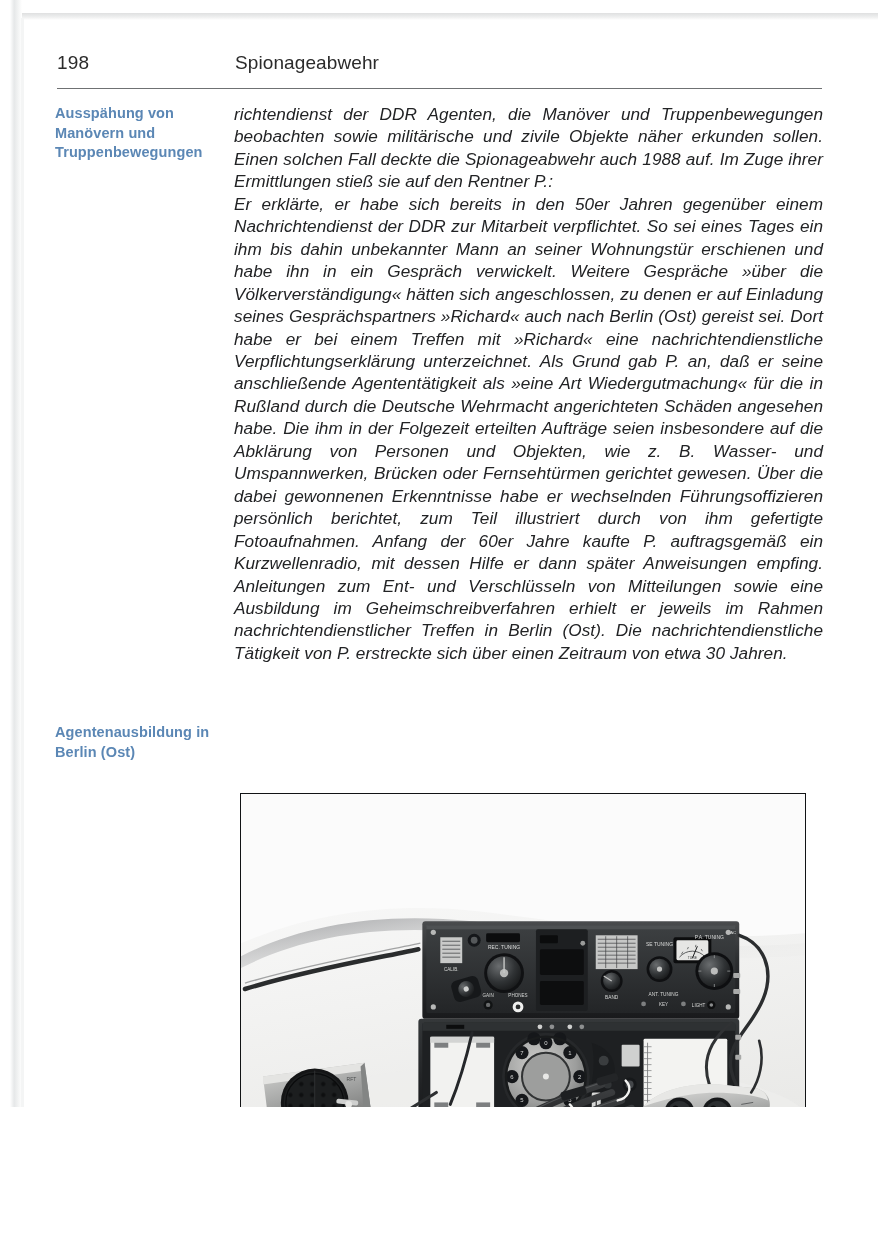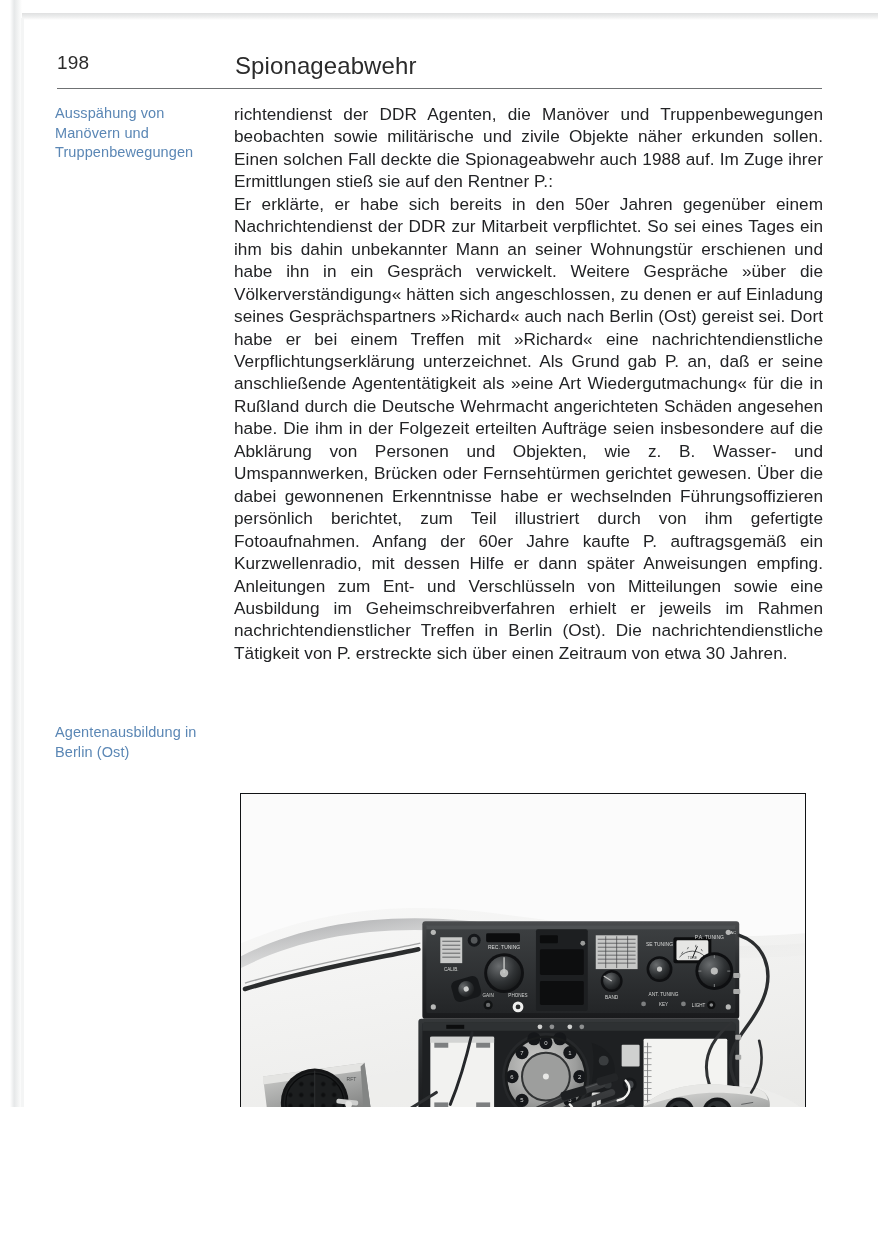--- a/index.html
+++ b/index.html
@@ -62,21 +62,21 @@
     left: 0;
     top: 0;
     font-size: 19px;
     color: #2b2b2b;
     letter-spacing: 0.2px;
   }
   .runhead .chaptitle {
     position: absolute;
     left: 178px;
     top: 0;
-    font-size: 24px;
+    font-size: 19px;
     color: #2b2b2b;
     letter-spacing: 0.1px;
   }
   .rule-top {
     position: absolute;
     left: 57px;
     top: 88px;
     width: 765px;
     height: 1px;
     background: #6f7173;
@@ -88,21 +88,21 @@
     width: 765px;
     height: 1px;
     background: #6f7173;
   }
 
   
   .marginalia {
     position: absolute;
     left: 55px;
     width: 172px;
-    font-weight: normal;
+    font-weight: bold;
     font-size: 14.5px;
     line-height: 19.6px;
     color: #5b87b5;
     letter-spacing: 0.1px;
   }
   .marginalia.m1 { top: 104px; }
   .marginalia.m2 { top: 723px; }
 
   
   .bodycol {
@@ -116,21 +116,21 @@
     font-size: 17.2px;
     line-height: 22.45px;
     color: #222325;
     text-align: justify;
     text-justify: inter-word;
     letter-spacing: 0.05px;
     -webkit-hyphens: none;
     hyphens: none;
   }
   
-  .bodycol p { text-align-last: left; }
+  .bodycol p { text-align-last: left; font-style: italic; }
 
   
   .photo-frame {
     position: absolute;
     left: 240px;
     top: 793px;
     width: 566px;
     height: 395px;
     border: 1.5px solid #111315;
     background: #ffffff;

